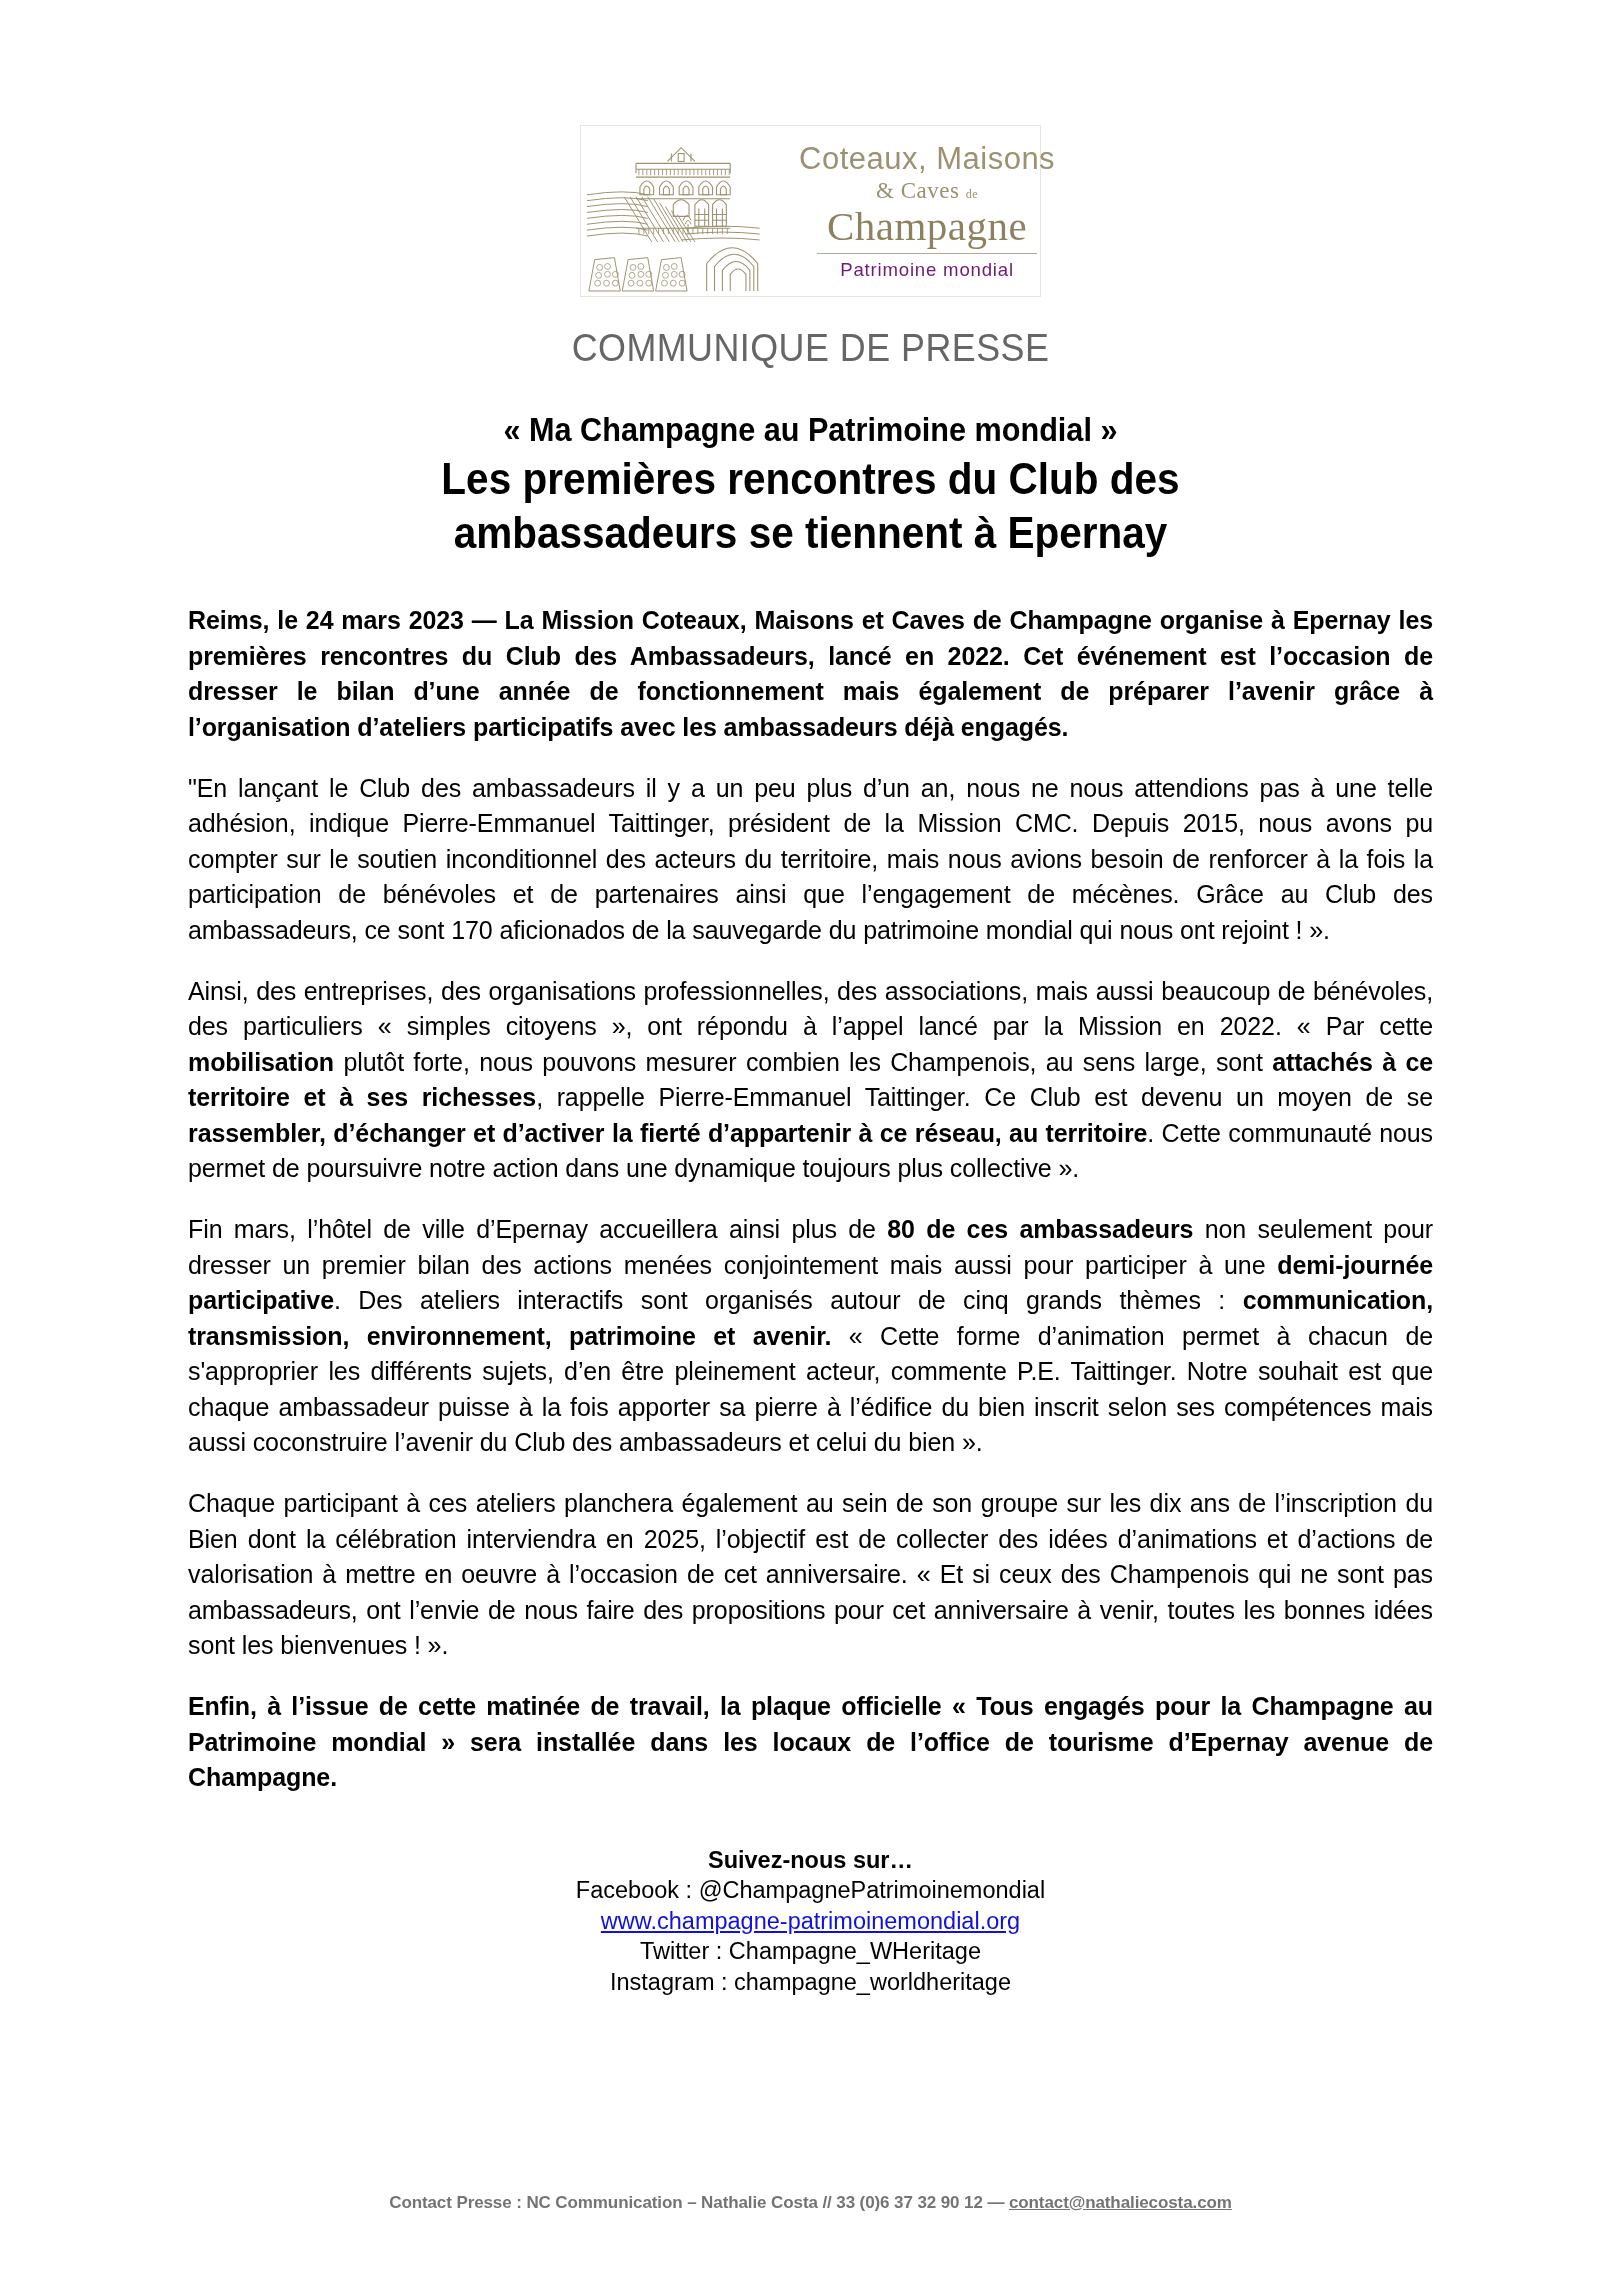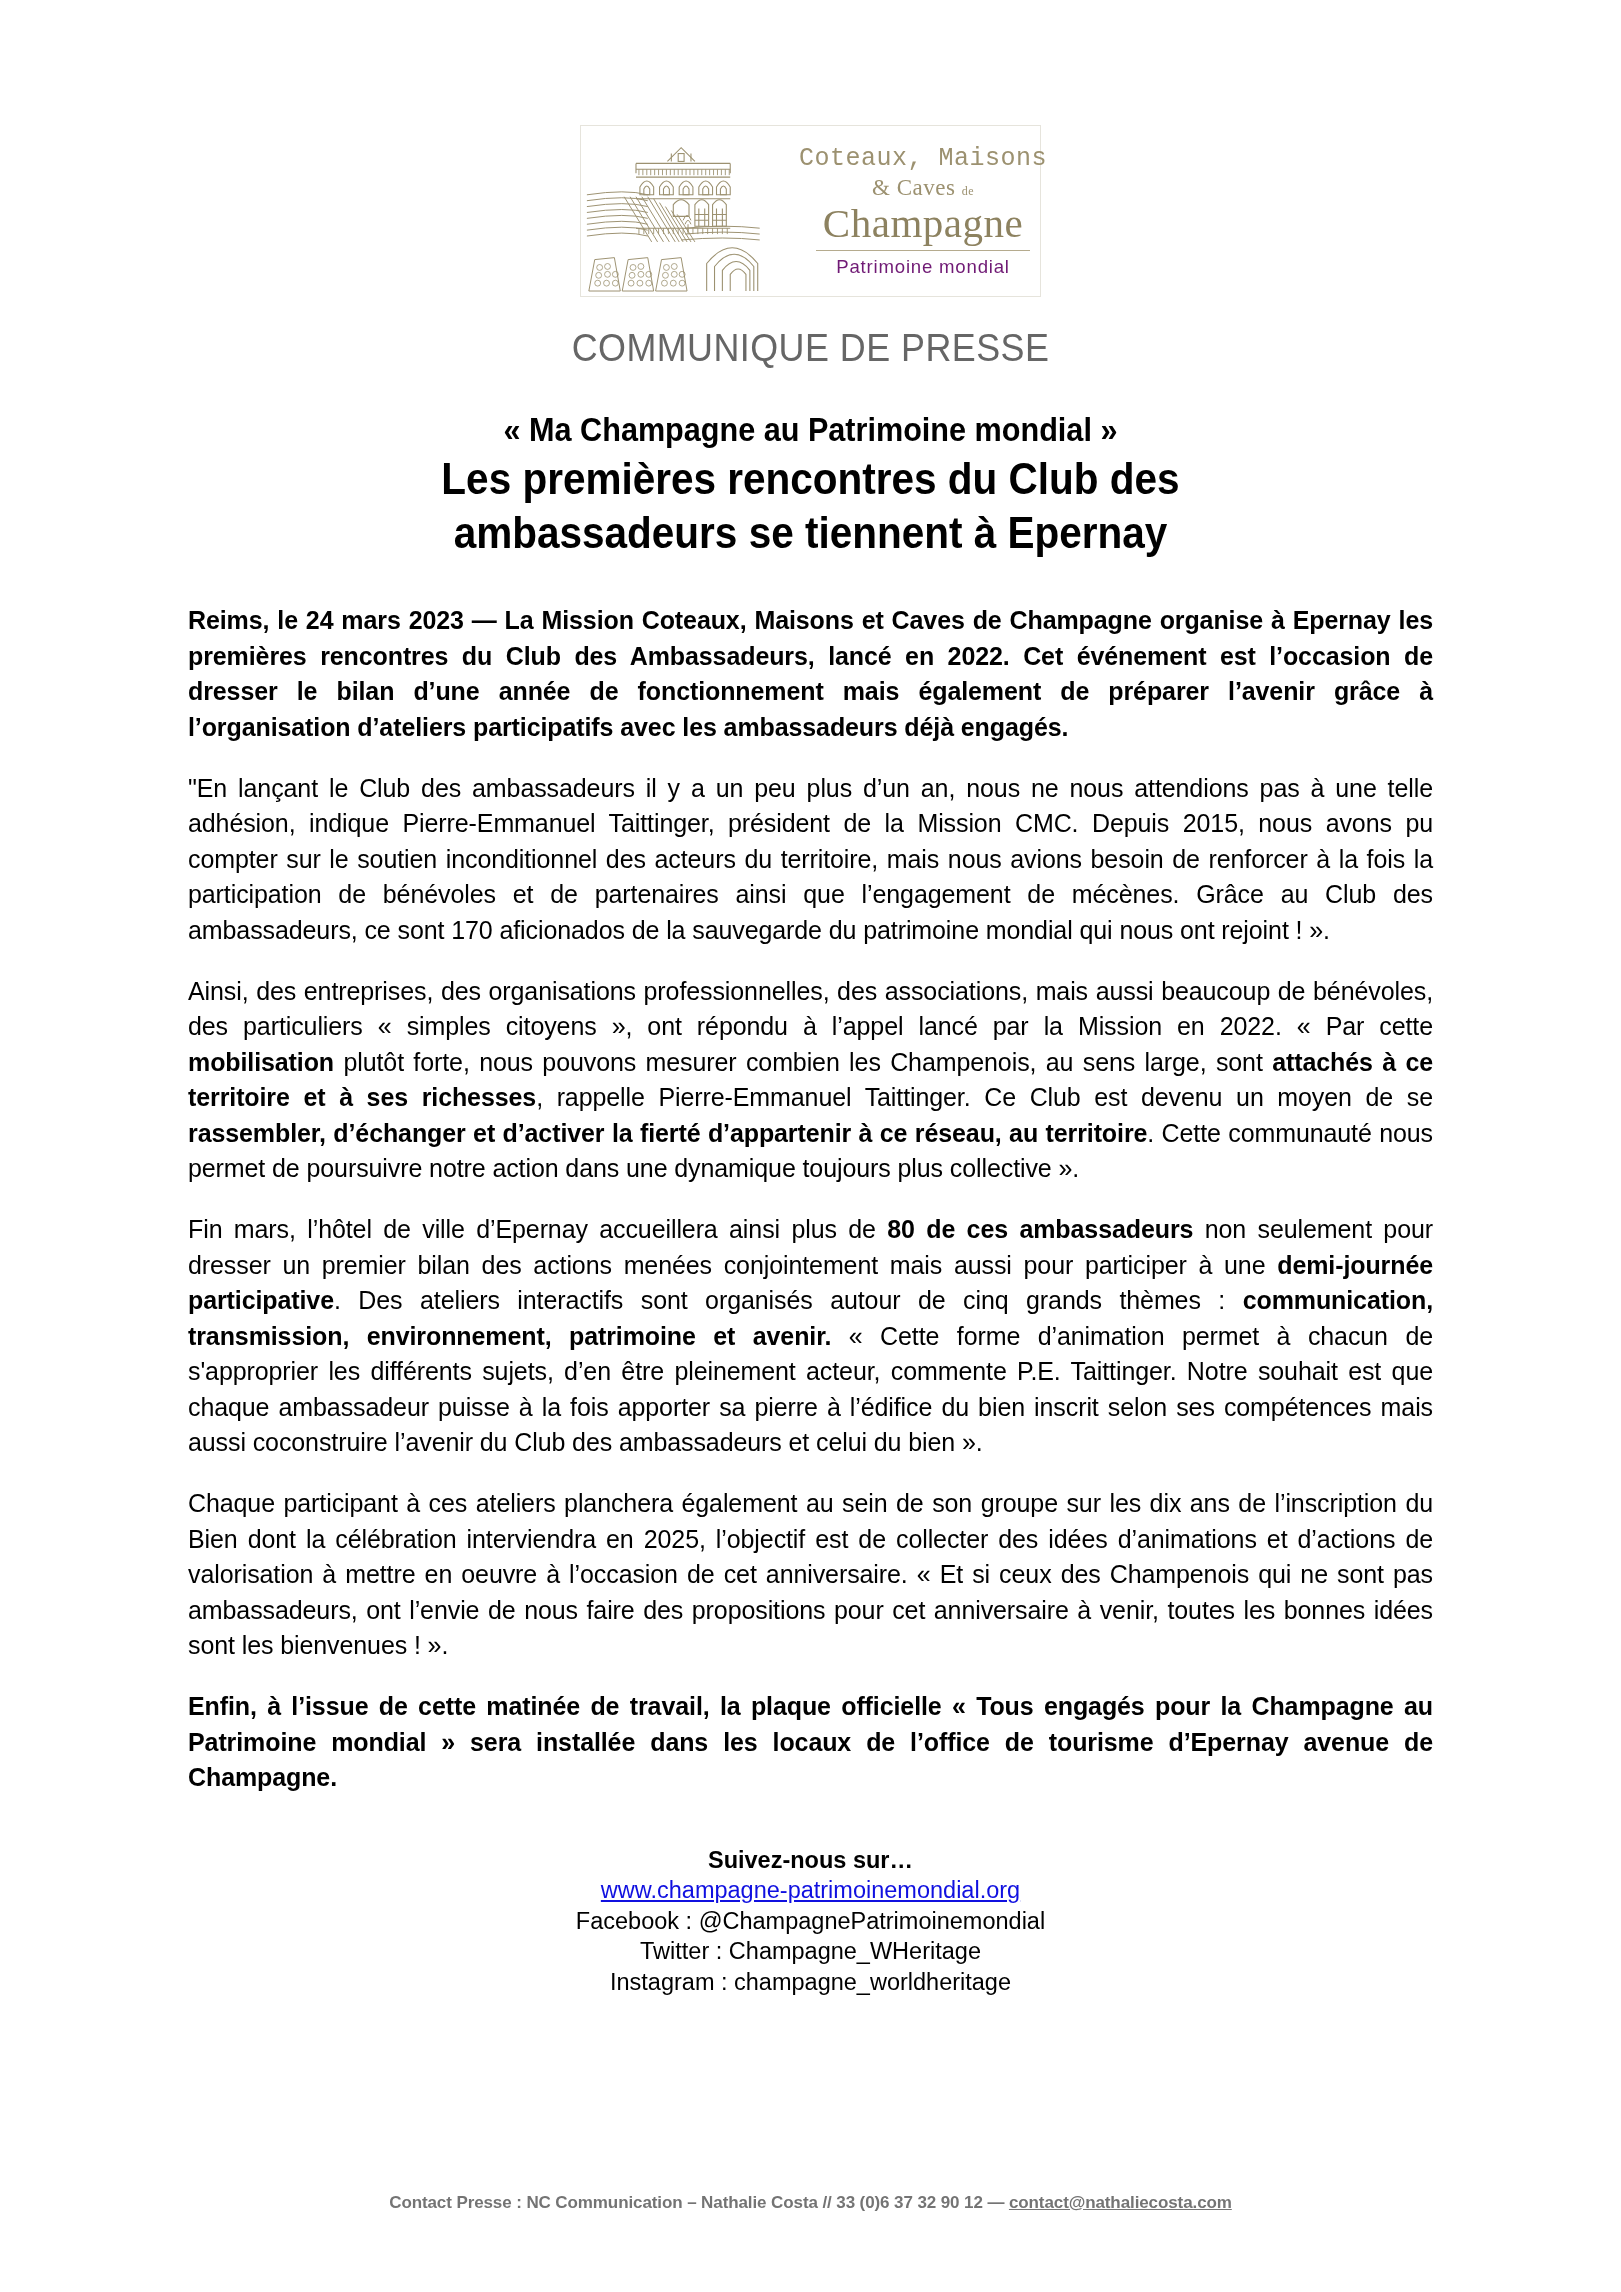--- a/index.html
+++ b/index.html
@@ -47,23 +47,23 @@
   .logo-text {
     flex: 1;
     display: flex;
     flex-direction: column;
     justify-content: center;
     align-items: center;
     padding-right: 5.9px;
     padding-left: 2px;
   }
   .lt-l1 {
-    font-family: Liberation Mono, monospace;
+    font-family: Liberation Sans, sans-serif;
     color: #9c9170;
-    font-size: 25px;
+    font-size: 31px;
     letter-spacing: 0.5px;
     white-space: nowrap;
     line-height: 1.18;
   }
   .lt-l2 {
     font-family: "Liberation Serif", serif;
     color: #9c9170;
     font-size: 23px;
     letter-spacing: 0.5px;
     white-space: nowrap;
@@ -317,24 +317,24 @@
       <p class="para lead"><span>Reims, le 24 mars 2023 — La Mission Coteaux, Maisons et Caves de Champagne organise à Epernay les premières rencontres du Club des Ambassadeurs, lancé en 2022. Cet événement est l’occasion de dresser le bilan d’une année de fonctionnement mais également de préparer l’avenir grâce à l’organisation d’ateliers participatifs avec les ambassadeurs déjà engagés.</span></p>
       <p class="para"><span>"En lançant le Club des ambassadeurs il y a un peu plus d’un an, nous ne nous attendions pas à une telle adhésion, indique Pierre-Emmanuel Taittinger, président de la Mission CMC. Depuis 2015, nous avons pu compter sur le soutien inconditionnel des acteurs du territoire, mais nous avions besoin de renforcer à la fois la participation de bénévoles et de partenaires ainsi que l’engagement de mécènes. Grâce au Club des ambassadeurs, ce sont 170 aficionados de la sauvegarde du patrimoine mondial qui nous ont rejoint ! ».</span></p>
       <p class="para"><span>Ainsi, des entreprises, des organisations professionnelles, des associations, mais aussi beaucoup de bénévoles, des particuliers « simples citoyens », ont répondu à l’appel lancé par la Mission en 2022. « Par cette </span><b>mobilisation</b><span> plutôt forte, nous pouvons mesurer combien les Champenois, au sens large, sont </span><b>attachés à ce territoire et à ses richesses</b><span>, rappelle Pierre-Emmanuel Taittinger. Ce Club est devenu un moyen de se </span><b>rassembler, d’échanger et d’activer la fierté d’appartenir à ce réseau, au territoire</b><span>. Cette communauté nous permet de poursuivre notre action dans une dynamique toujours plus collective ».</span></p>
       <p class="para"><span>Fin mars, l’hôtel de ville d’Epernay accueillera ainsi plus de </span><b>80 de ces ambassadeurs</b><span> non seulement pour dresser un premier bilan des actions menées conjointement mais aussi pour participer à une </span><b>demi-journée participative</b><span>. Des ateliers interactifs sont organisés autour de cinq grands thèmes : </span><b>communication, transmission, environnement, patrimoine et avenir.</b><span> « Cette forme d’animation permet à chacun de s'approprier les différents sujets, d’en être pleinement acteur, commente P.E. Taittinger. Notre souhait est que chaque ambassadeur puisse à la fois apporter sa pierre à l’édifice du bien inscrit selon ses compétences mais aussi coconstruire l’avenir du Club des ambassadeurs et celui du bien ».</span></p>
       <p class="para"><span>Chaque participant à ces ateliers planchera également au sein de son groupe sur les dix ans de l’inscription du Bien dont la célébration interviendra en 2025, l’objectif est de collecter des idées d’animations et d’actions de valorisation à mettre en oeuvre à l’occasion de cet anniversaire. « Et si ceux des Champenois qui ne sont pas ambassadeurs, ont l’envie de nous faire des propositions pour cet anniversaire à venir, toutes les bonnes idées sont les bienvenues ! ».</span></p>
       <p class="para closing"><span>Enfin, à l’issue de cette matinée de travail, la plaque officielle « Tous engagés pour la Champagne au Patrimoine mondial » sera installée dans les locaux de l’office de tourisme d’Epernay avenue de Champagne.</span></p>
     </div>
 
   <div class="social">
     <div class="follow">Suivez-nous sur…</div>
+    <div>Facebook : @ChampagnePatrimoinemondial</div>
     <div>
       <a class="site" href="#">www.champagne-patrimoinemondial.org</a>
     </div>
-    <div>Facebook : @ChampagnePatrimoinemondial</div>
     <div>Twitter : Champagne_WHeritage</div>
     <div>Instagram : champagne_worldheritage</div>
   </div>
 
   <div class="contact">
     <span>Contact Presse : NC Communication – Nathalie Costa // 33 (0)6 37 32 90 12 — </span><a class="mail" href="#">contact@nathaliecosta.com</a>
   </div>
 
 </div>
 

